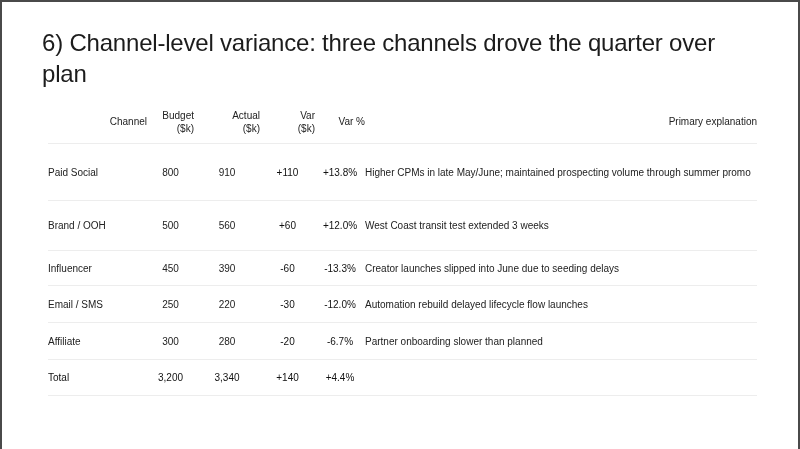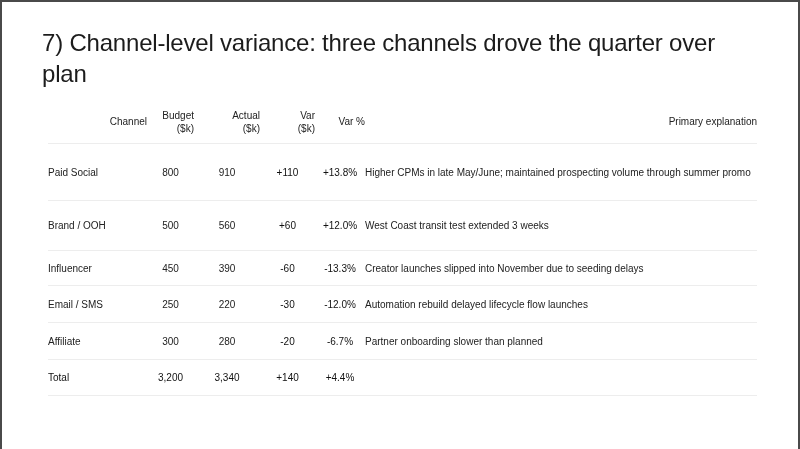--- a/index.html
+++ b/index.html
@@ -76,21 +76,21 @@
   tr.total-row td { font-weight: 400; color: #111111; }
 
   .td-channel { padding-right: 6px; }
   .td-expl { padding-right: 4px; }
 </style>
 </head>
 <body>
 
 <div class="slide">
 
-  <h1 class="slide-title">7) Channel-level variance: three channels drove the quarter over plan</h1>
+  <h1 class="slide-title">6) Channel-level variance: three channels drove the quarter over plan</h1>
 
   <table class="variance-table">
     <colgroup>
       <col class="c-channel">
         <col class="c-budget">
         <col class="c-actual">
       <col class="c-var">
         <col class="c-varpct">
         <col class="c-expl">
     </colgroup>
@@ -132,21 +132,21 @@
       <td class="td-varpct">+12.0%</td>
       <td class="td-expl">West Coast transit test extended 3 weeks</td>
     </tr>
 
     <tr class="row-3">
       <td class="td-channel">Influencer</td>
       <td class="td-budget">450</td>
       <td class="td-actual">390</td>
       <td class="td-var">-60</td>
       <td class="td-varpct">-13.3%</td>
-      <td class="td-expl">Creator launches slipped into November due to seeding delays</td>
+      <td class="td-expl">Creator launches slipped into June due to seeding delays</td>
     </tr>
 
     <tr class="row-4">
       <td class="td-channel">Email / SMS</td>
       <td class="td-budget">250</td>
       <td class="td-actual">220</td>
       <td class="td-var">-30</td>
       <td class="td-varpct">-12.0%</td>
       <td class="td-expl">Automation rebuild delayed lifecycle flow launches</td>
     </tr>

